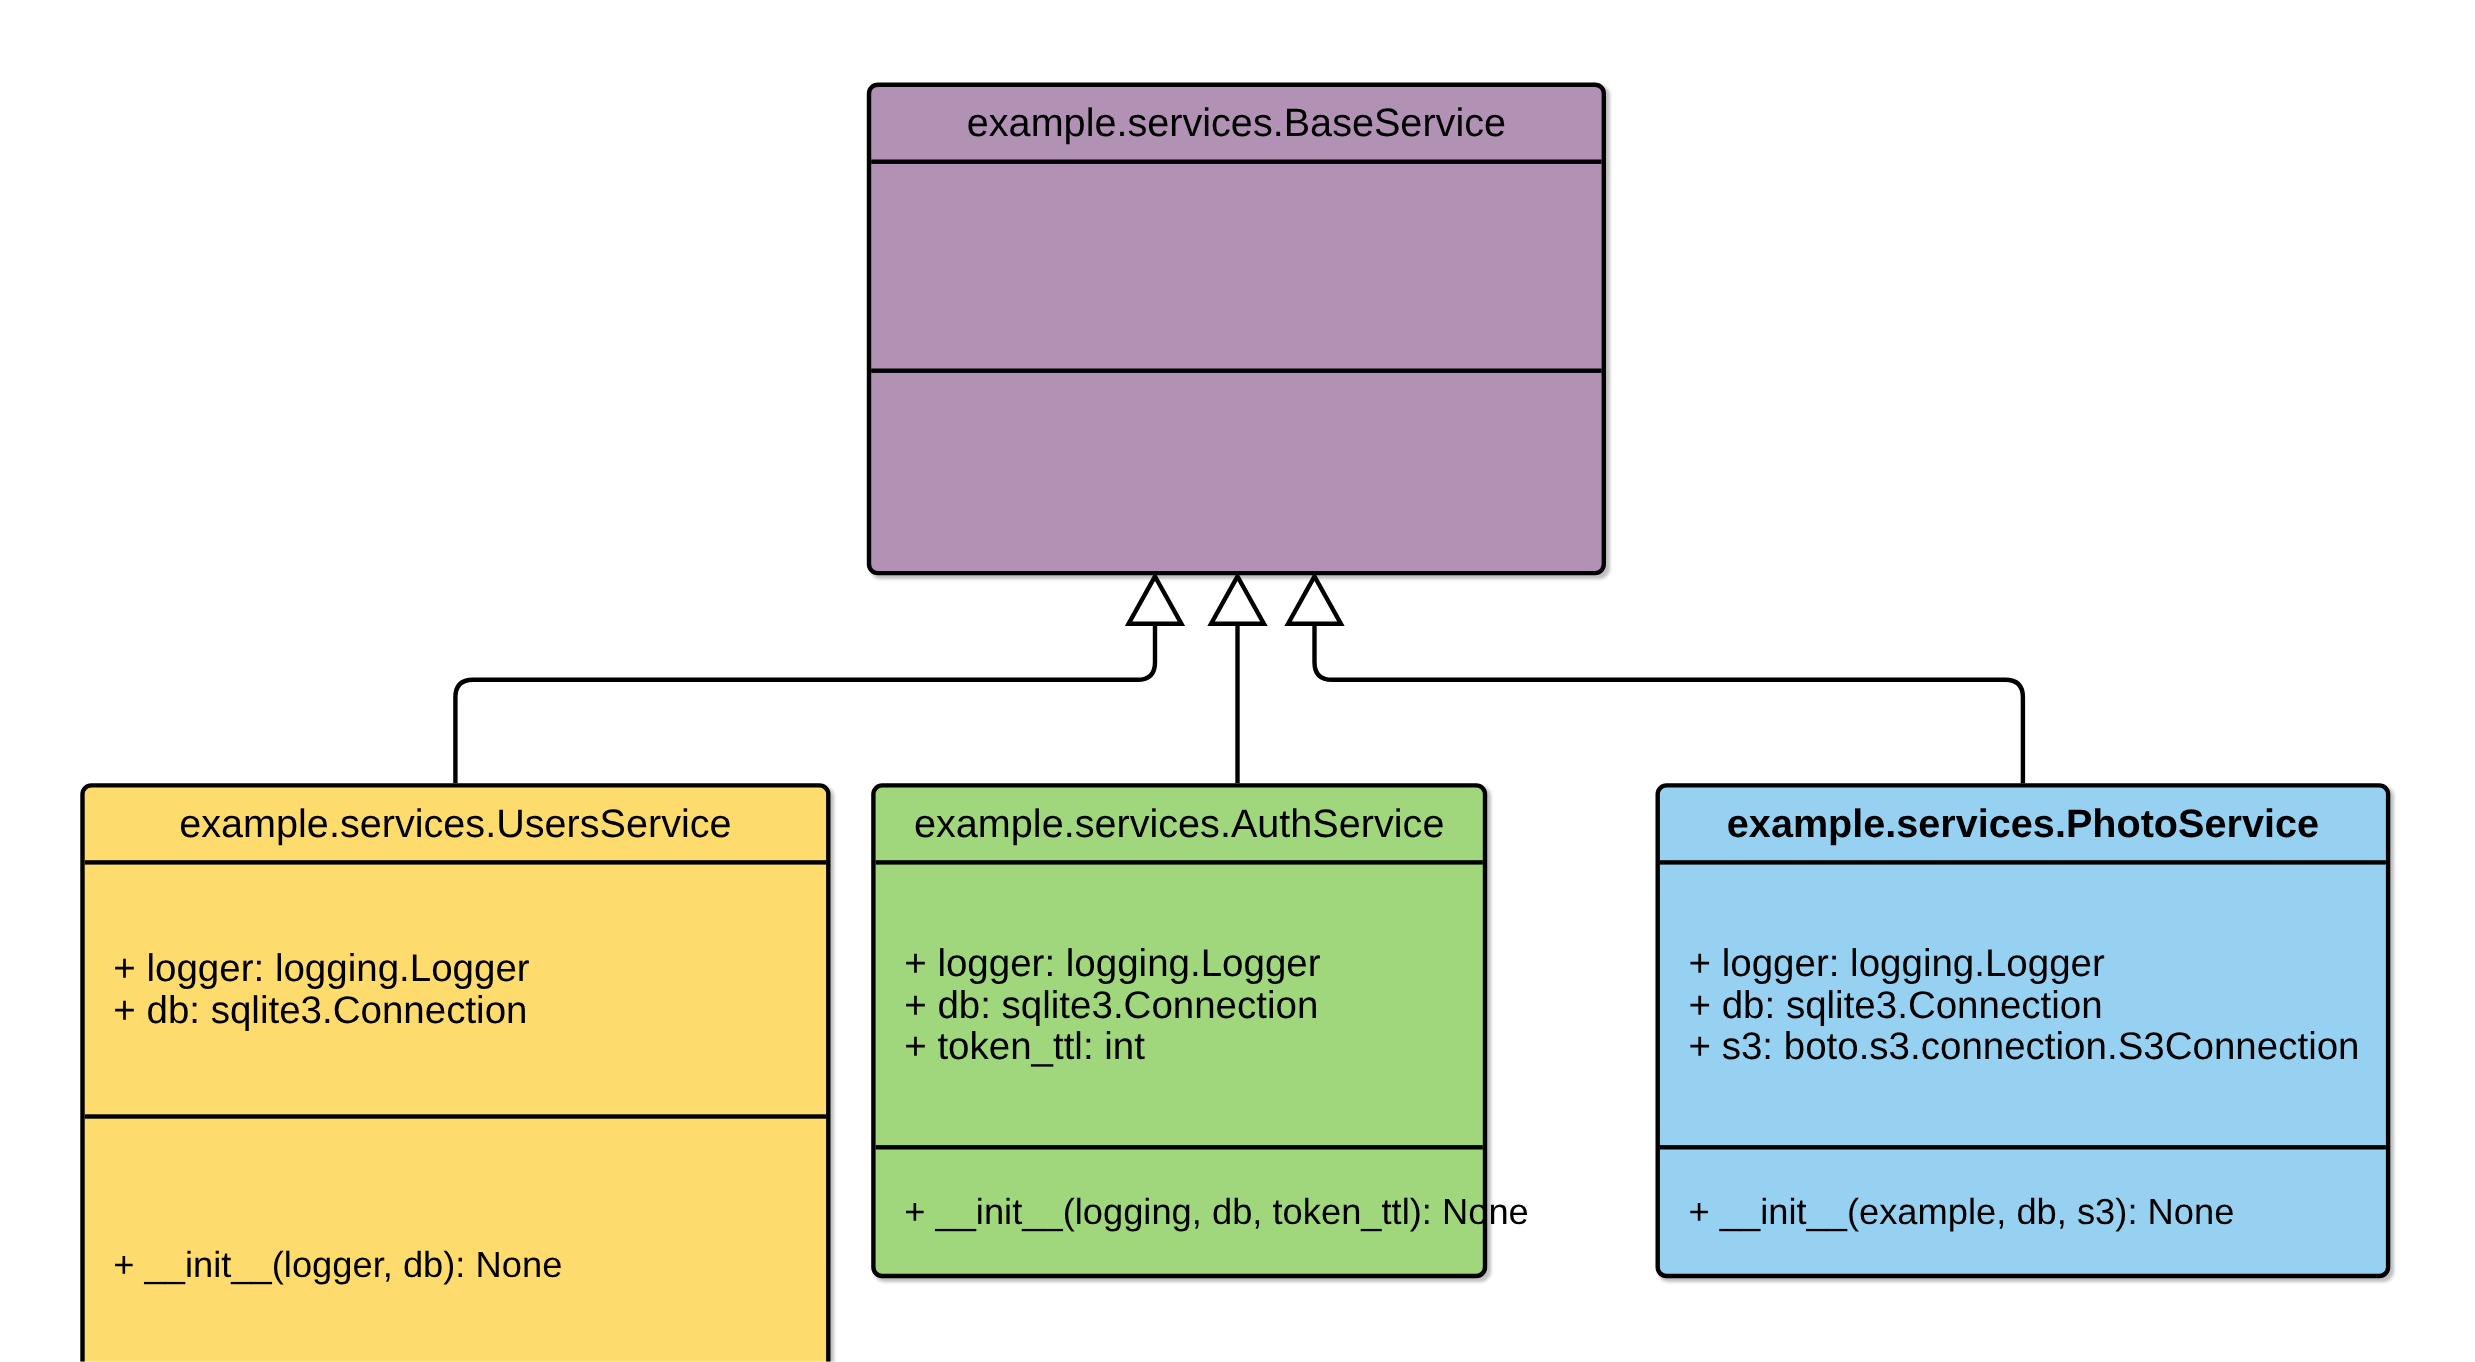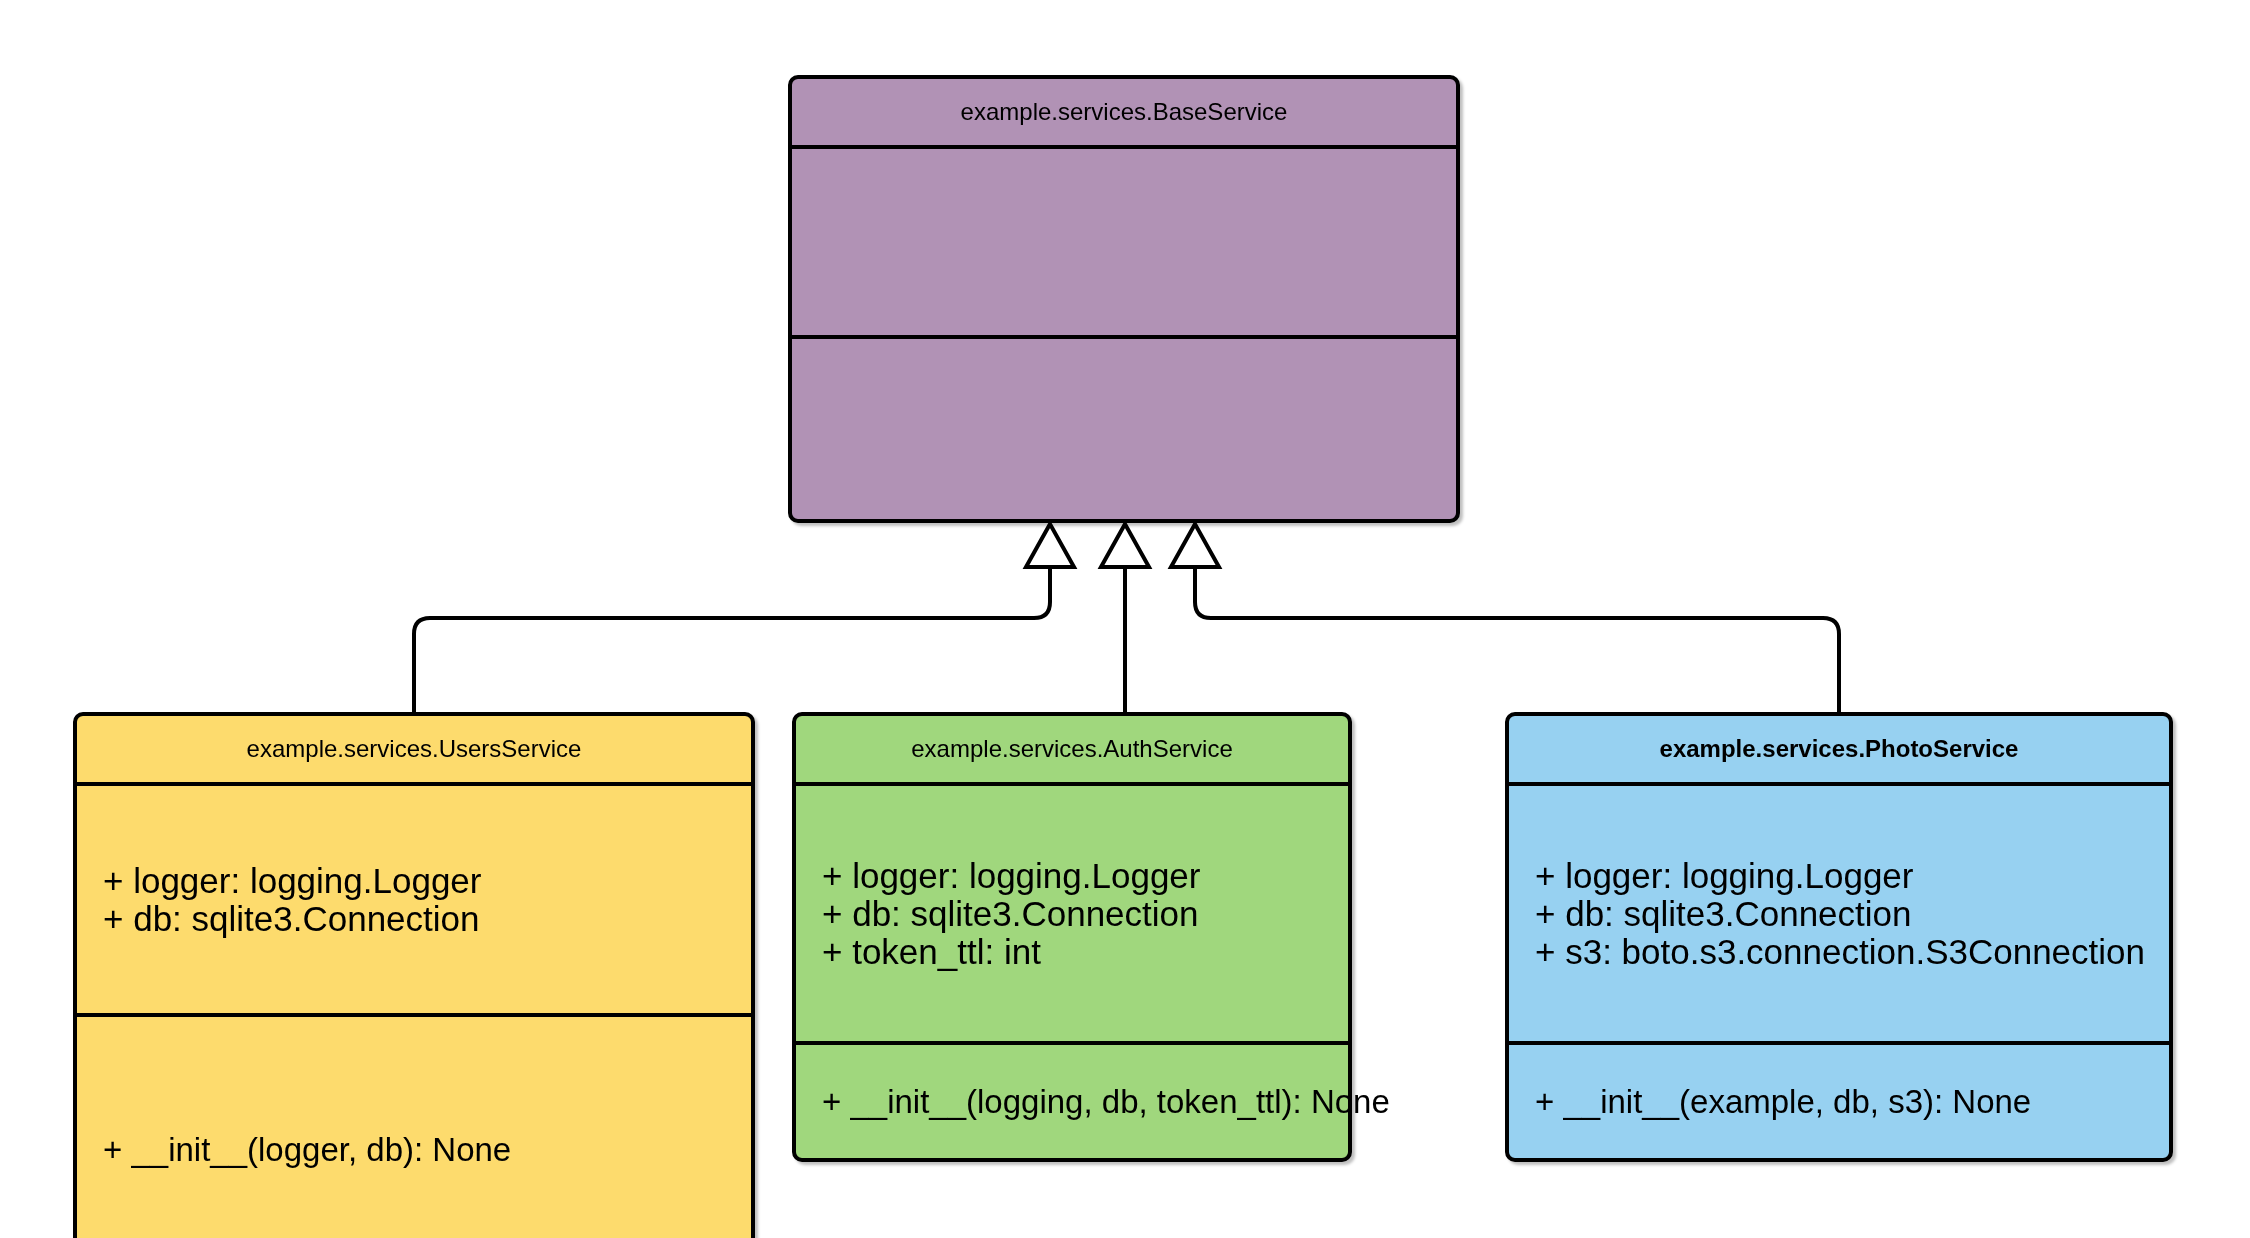--- a/index.html
+++ b/index.html
@@ -24,21 +24,21 @@
     border-radius: 10px;
     display: flex;
     flex-direction: column;
     box-shadow: 3px 3px 3px rgba(0,0,0,0.25);
   }
   .cb-title {
     box-sizing: border-box;
     display: flex;
     align-items: center;
     justify-content: center;
-    font-size: 24px;
+    font-size: 36px;
     line-height: 1.1;
     flex: 0 0 auto;
   }
   .cb-attrs {
     box-sizing: border-box;
     border-top: 4px solid #000000;
     display: flex;
     flex-direction: column;
     justify-content: center;
     padding-left: 26px;

